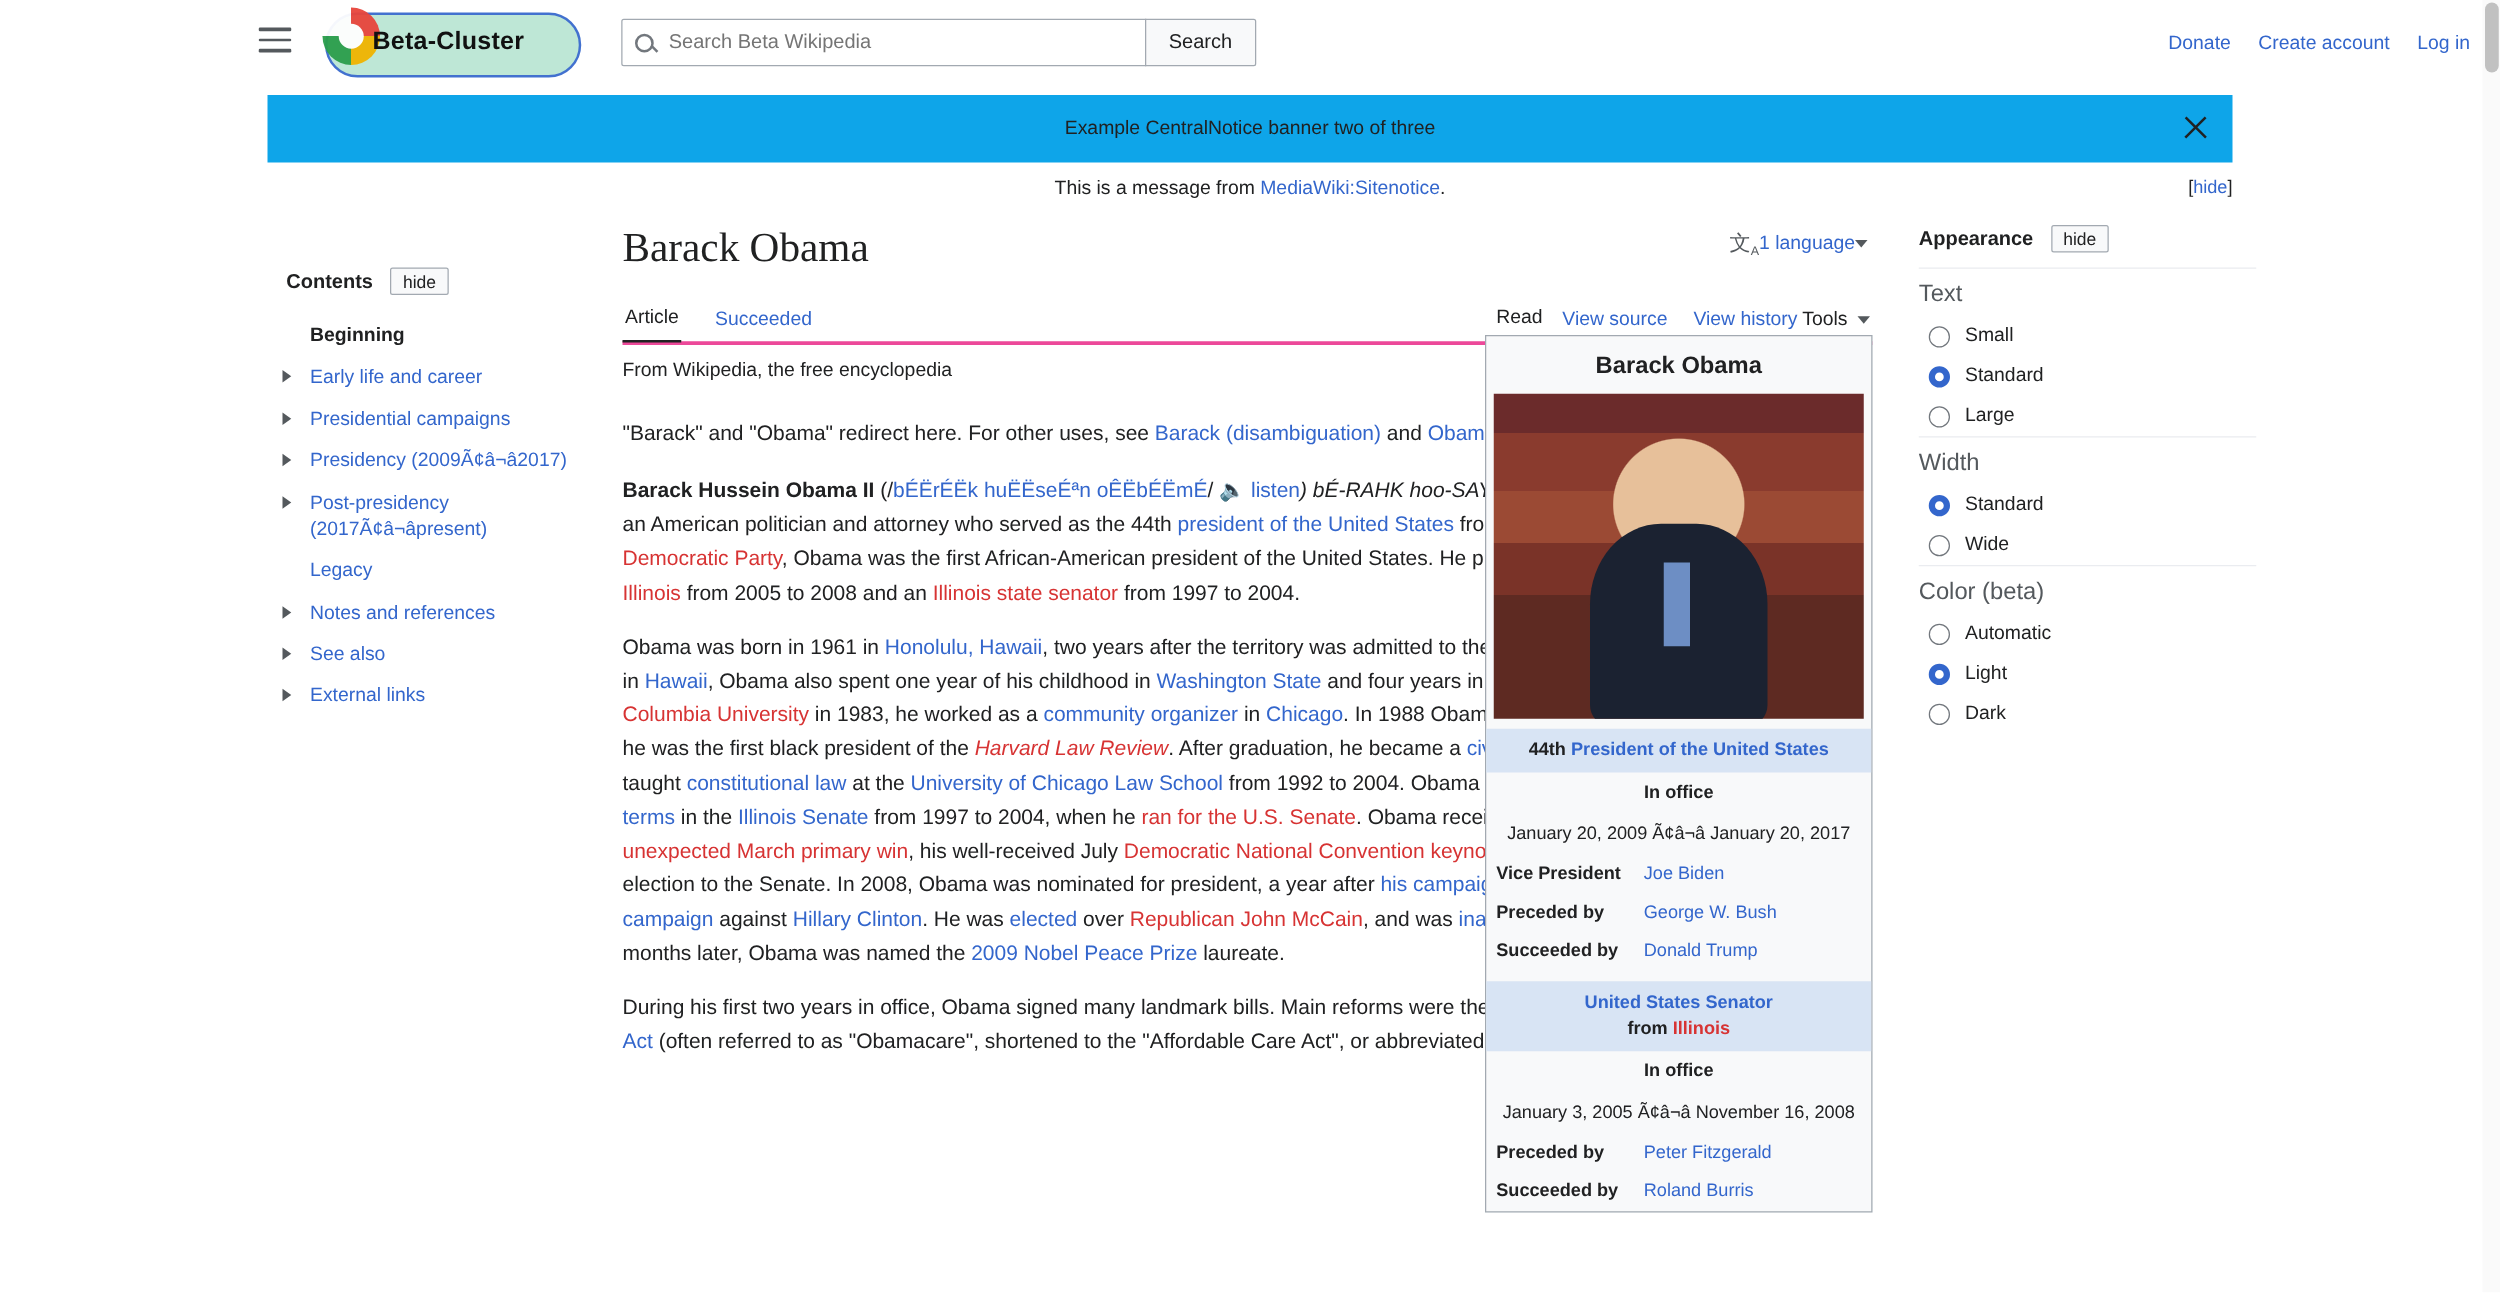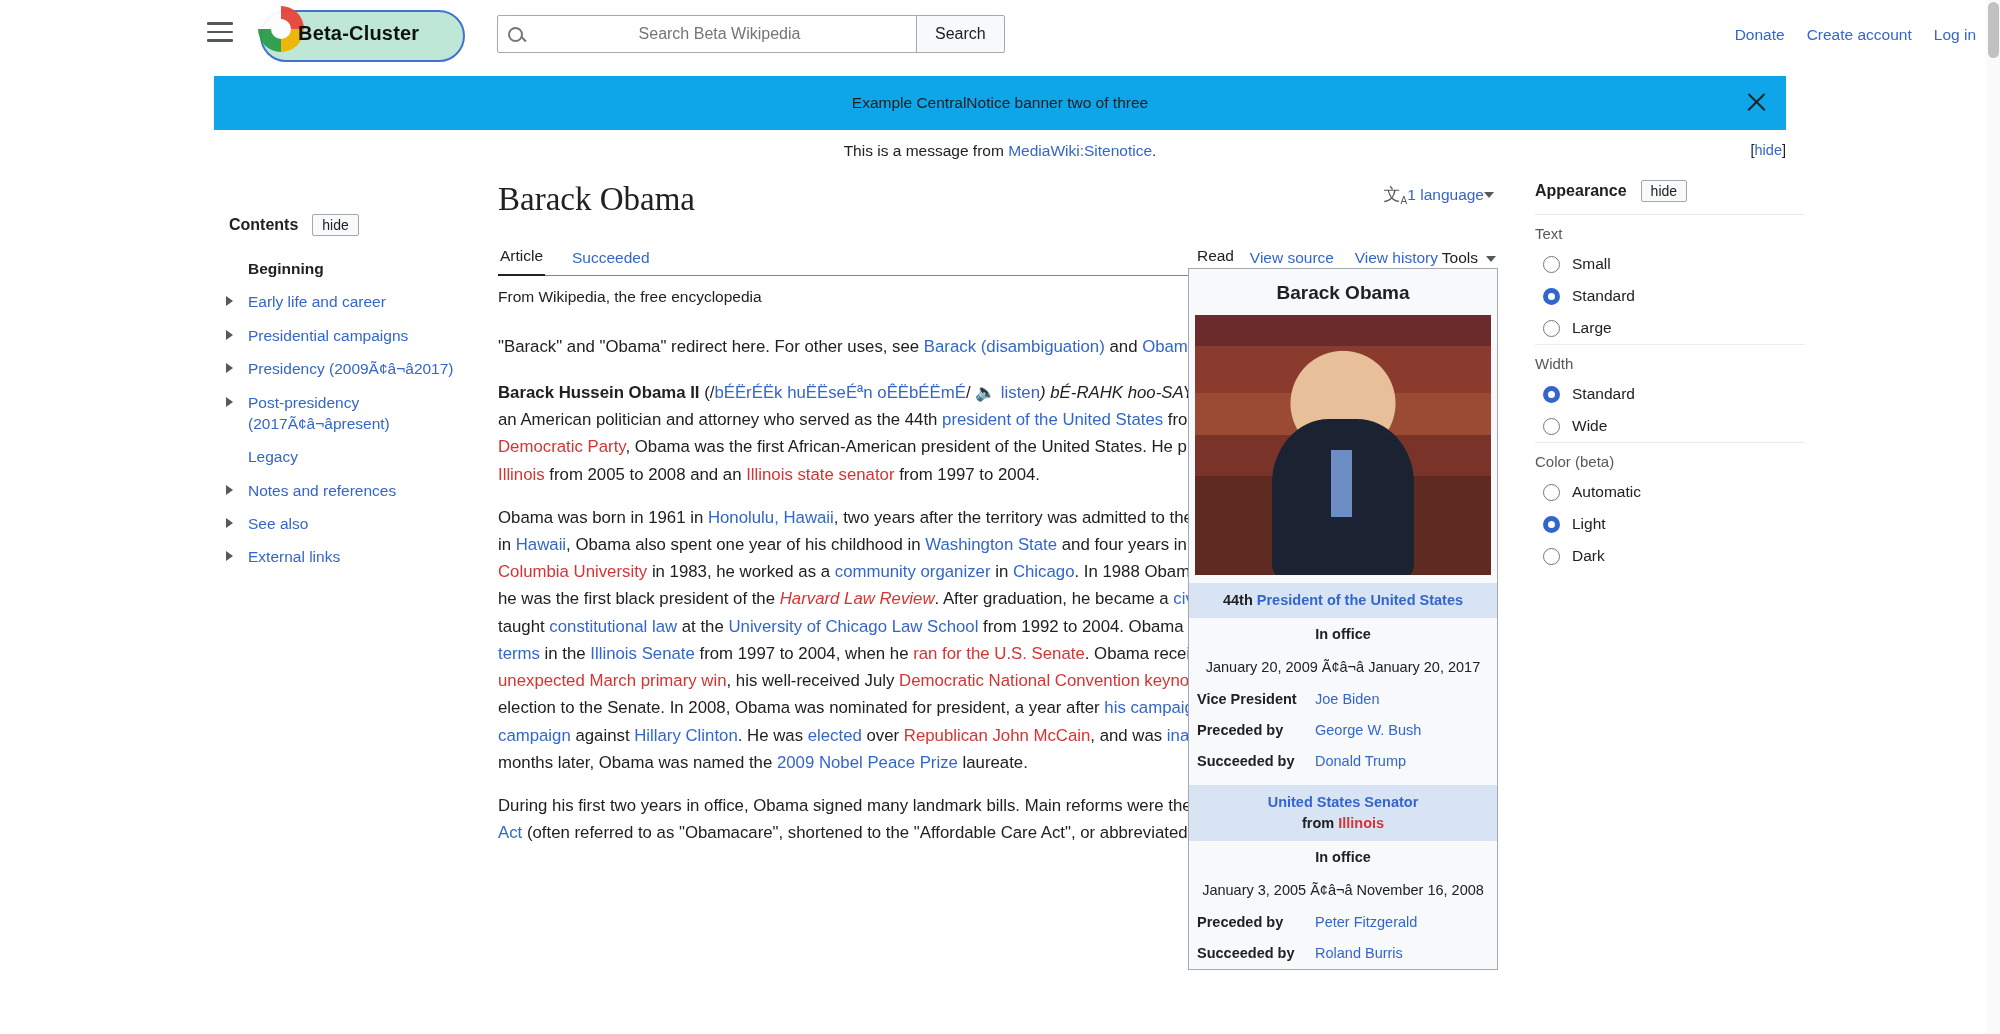--- a/index.html
+++ b/index.html
@@ -119,21 +119,20 @@
     right: -6px; bottom: 0px;
     transform: rotate(45deg);
   }
   #search-input {
     border: 0;
     outline: 0;
     font-size: 16px;
     color: #54595d;
     width: 100%;
     font-family: "Liberation Sans", sans-serif;
-    text-align: center;
   }
   #search-button {
     height: 38px;
     margin-left: -1px;
     padding: 0 18px;
     background: #f8f9fa;
     border: 1px solid #a2a9b1;
     border-radius: 0 2px 2px 0;
     font-size: 16px;
     color: #202122;
@@ -275,21 +274,21 @@
     color: #54595d;
   }
   #lang-button .caret {
     width: 0; height: 0;
     border-left: 5px solid transparent;
     border-right: 5px solid transparent;
     border-top: 6px solid #54595d;
   }
   #tabs-row {
     position: relative;
-    border-bottom: 1px solid #ec4899;
+    border-bottom: 3px solid #ec4899;
     height: 34px;
     margin-top: 12px;
   }
   .tab-left {
     position: absolute;
     bottom: -1px;
     font-size: 15.5px;
     padding: 0 2px 9px 2px;
   }
   .tab-left.active {
@@ -426,21 +425,21 @@
     font-size: 15.5px;
   }
   #ap-header {
     display: flex;
     align-items: baseline;
     gap: 14px;
     padding-bottom: 12px;
   }
   #ap-title { font-weight: bold; font-size: 16px; }
   .ap-group-title {
-    font-size: 15px;
+    font-size: 19px;
     color: #54595d;
     padding: 10px 0 6px 0;
     border-top: 1px solid #eaecf0;
   }
   .ap-opt {
     display: flex;
     align-items: center;
     gap: 12px;
     padding: 7px 0 7px 8px;
   }

